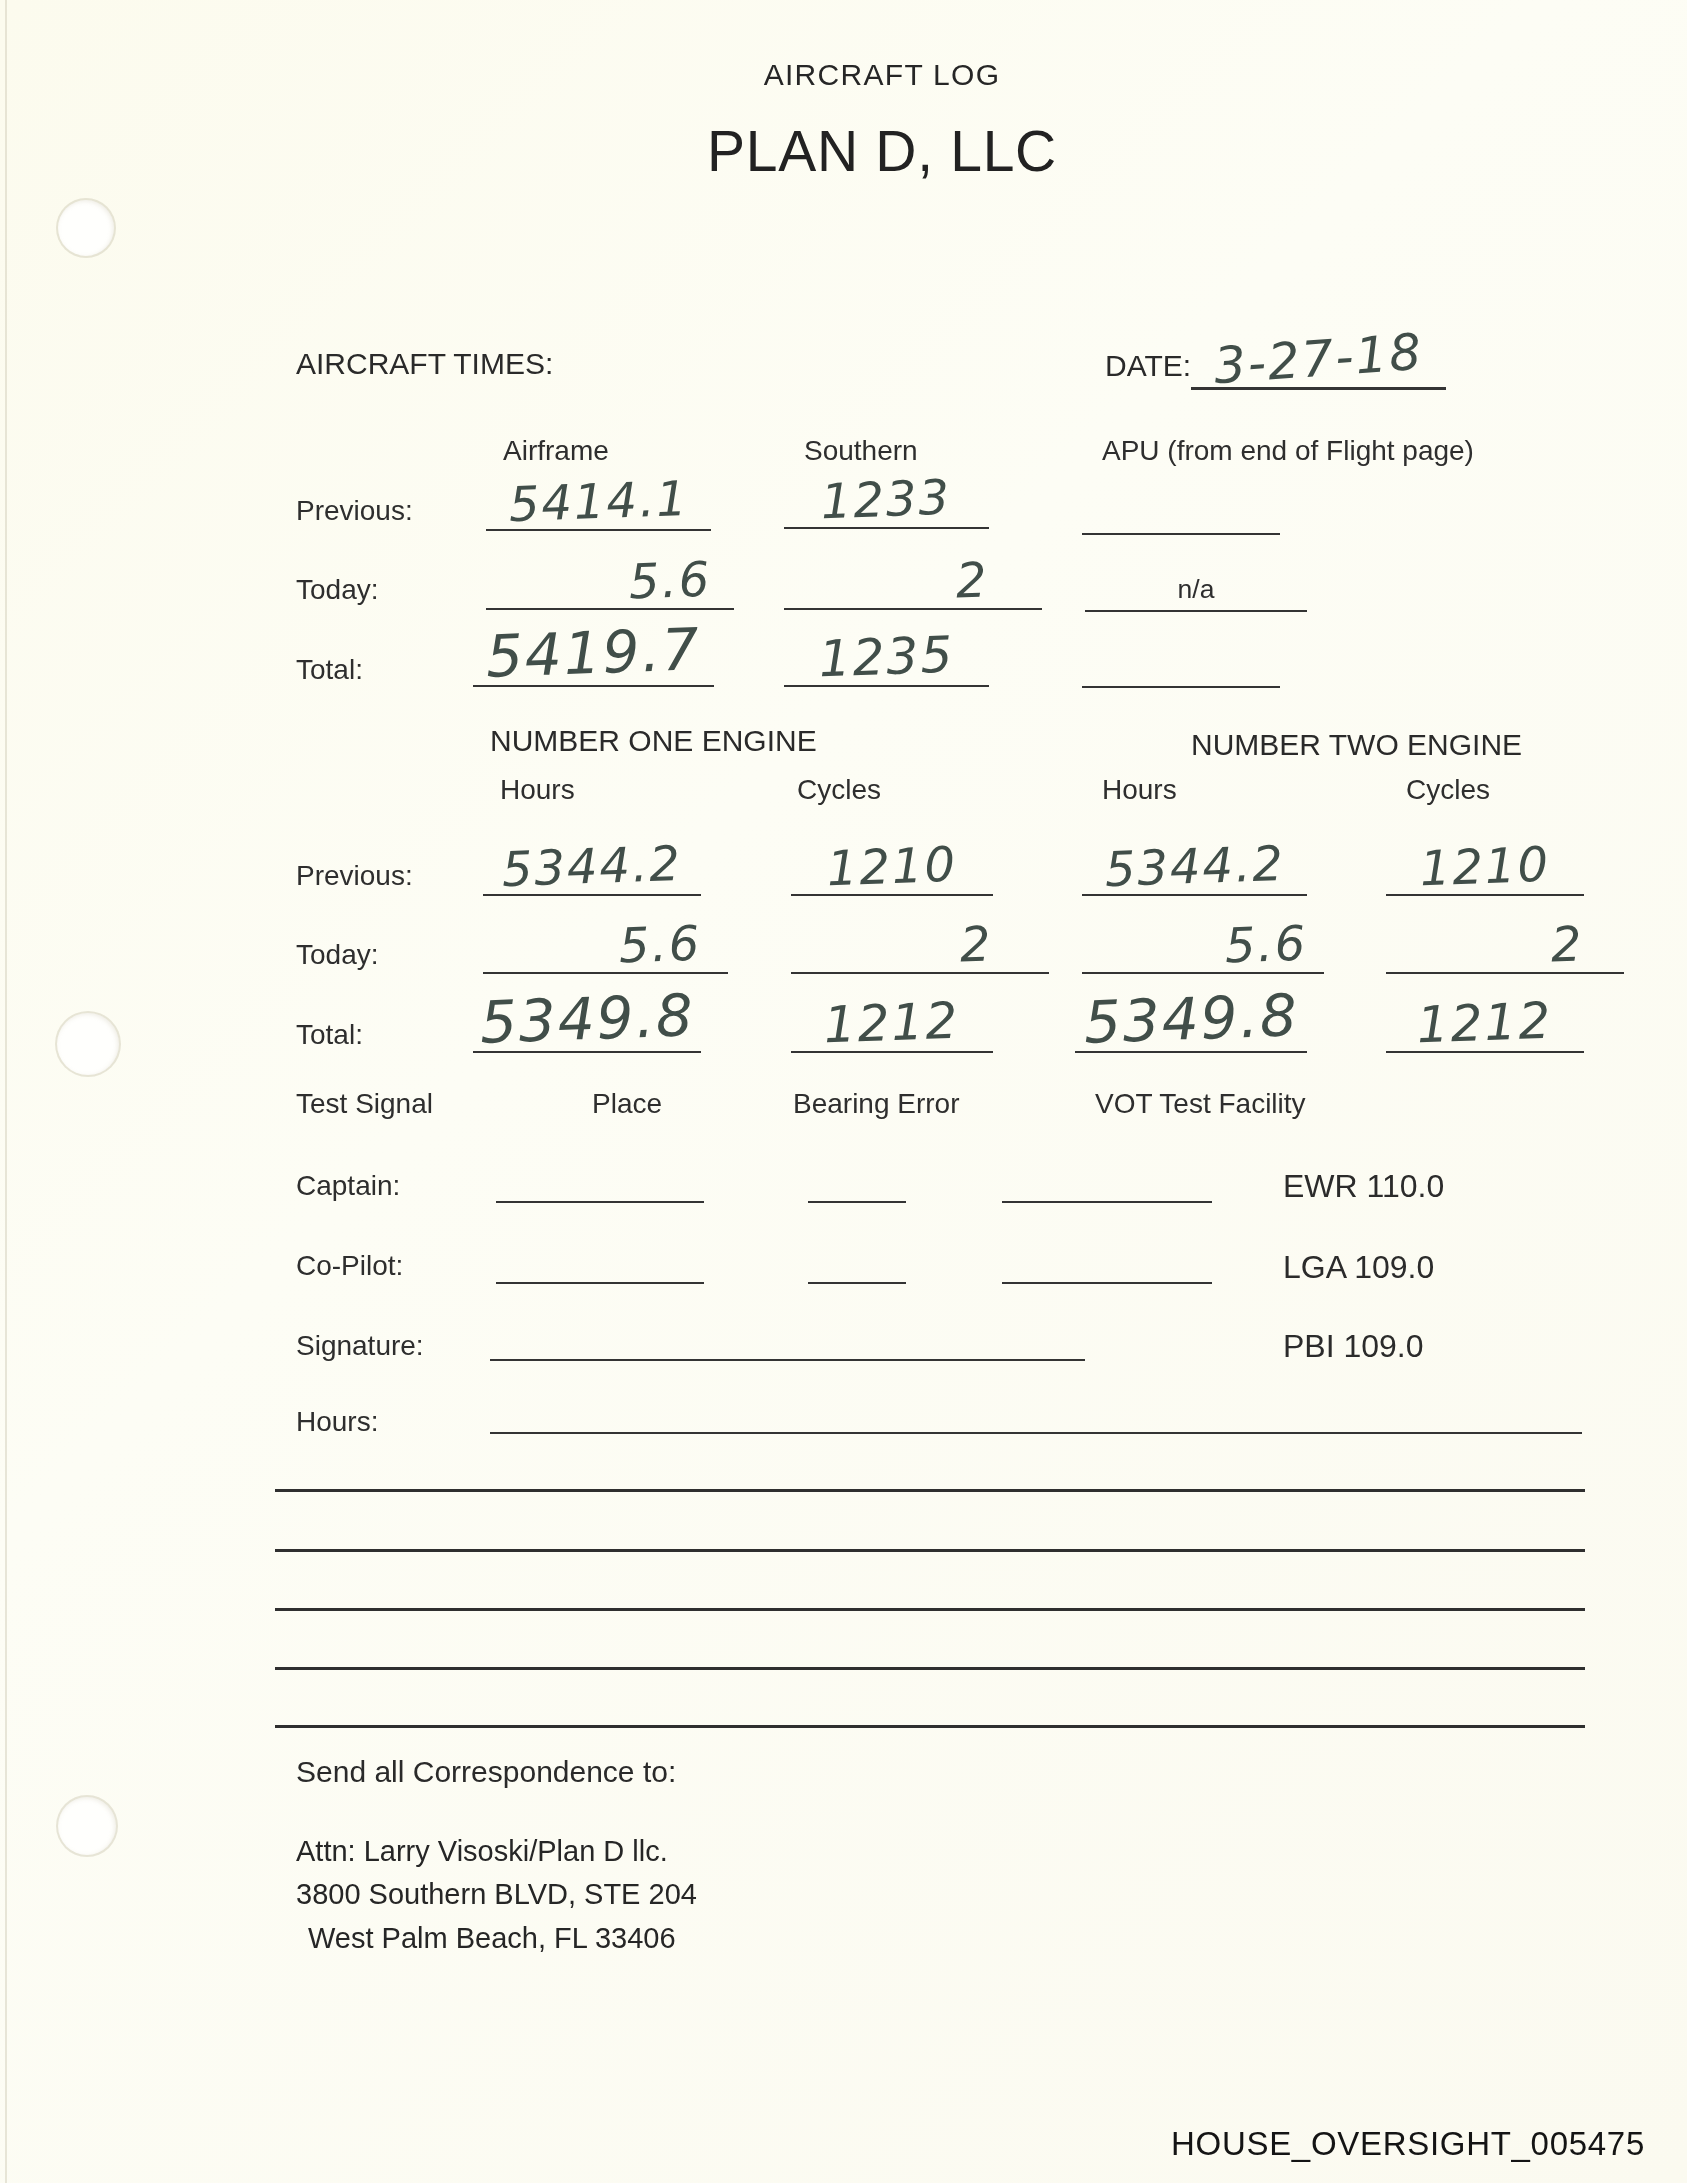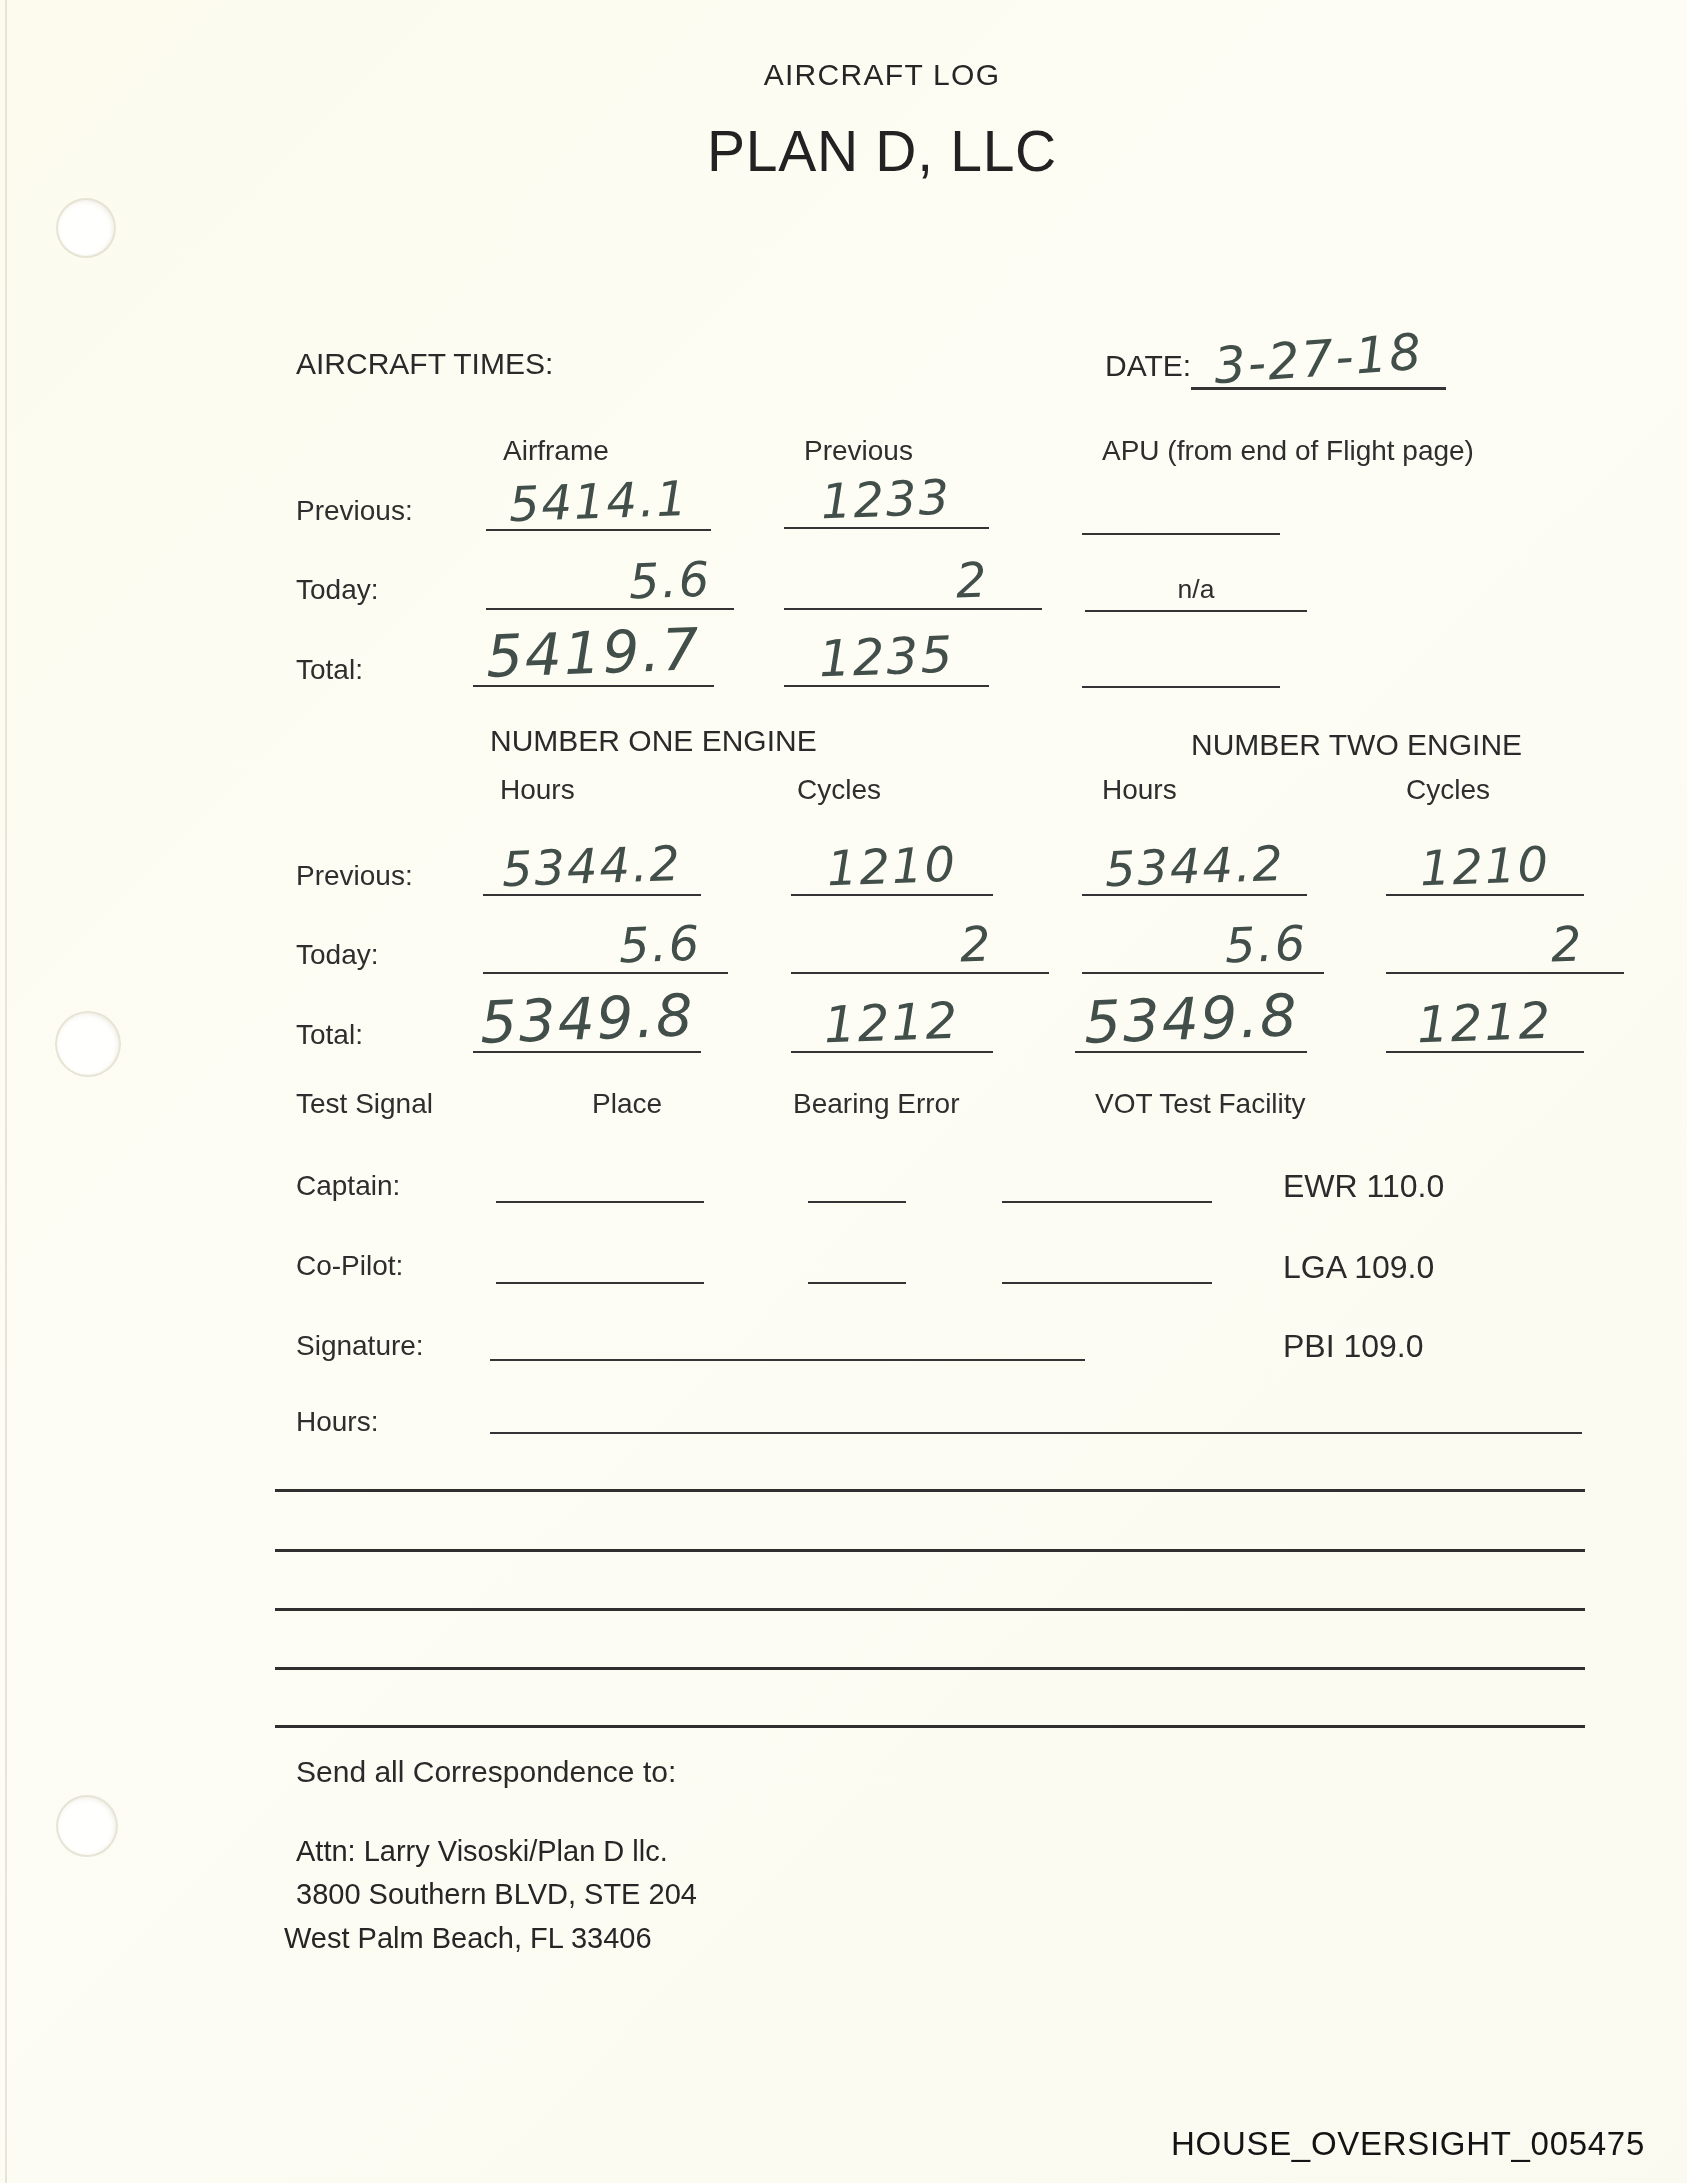--- a/index.html
+++ b/index.html
@@ -64,21 +64,21 @@
   <div class="abs ctr t1" style="left:882px;top:58px">AIRCRAFT LOG</div>
   <div class="abs ctr t2" style="left:882px;top:118px">PLAN D, LLC</div>
 
   <div class="abs lbl-lg" style="left:296px;top:347px">AIRCRAFT TIMES:</div>
   <div class="abs lbl-lg" style="left:1105px;top:349px">DATE:</div>
   <div class="field thick" style="left:1191px;top:316px;width:255px;height:71px">
     <span class="hand fs76" style="transform:rotate(-4deg)">3-27-18</span>
   </div>
 
   <div class="abs lbl" style="left:503px;top:435px">Airframe</div>
-  <div class="abs lbl" style="left:804px;top:435px">Previous</div>
+  <div class="abs lbl" style="left:804px;top:435px">Southern</div>
   <div class="abs lbl" style="left:1102px;top:435px">APU (from end of Flight page)</div>
 
   <div class="abs lbl" style="left:296px;top:495px">Previous:</div>
   <div class="field" style="left:486px;top:458px;width:225px;height:71px">
     <span class="hand fs72">5414.1</span>
   </div>
   <div class="field" style="left:784px;top:456px;width:205px;height:71px">
     <span class="hand fs72">1233</span>
   </div>
   <div class="field" style="left:1082px;top:462px;width:198px;height:71px"></div>
@@ -179,18 +179,18 @@
 
   <div class="rule" style="left:275px;top:1489px;width:1310px"></div>
   <div class="rule" style="left:275px;top:1549px;width:1310px"></div>
   <div class="rule" style="left:275px;top:1608px;width:1310px"></div>
   <div class="rule" style="left:275px;top:1667px;width:1310px"></div>
   <div class="rule" style="left:275px;top:1725px;width:1310px"></div>
 
   <div class="abs lbl-lg" style="left:296px;top:1755px">Send all Correspondence to:</div>
   <div class="abs addr" style="left:296px;top:1835px">Attn: Larry Visoski/Plan D llc.</div>
   <div class="abs addr" style="left:296px;top:1878px">3800 Southern BLVD, STE 204</div>
-  <div class="abs addr" style="left:284px;top:1922px">West Palm Beach, FL 33406</div>
+  <div class="abs addr" style="left:308px;top:1922px">West Palm Beach, FL 33406</div>
 
   <div class="abs stamp" style="left:1171px;top:2125px">HOUSE_OVERSIGHT_005475</div>
 
 </div>
 
 
 </body></html>

